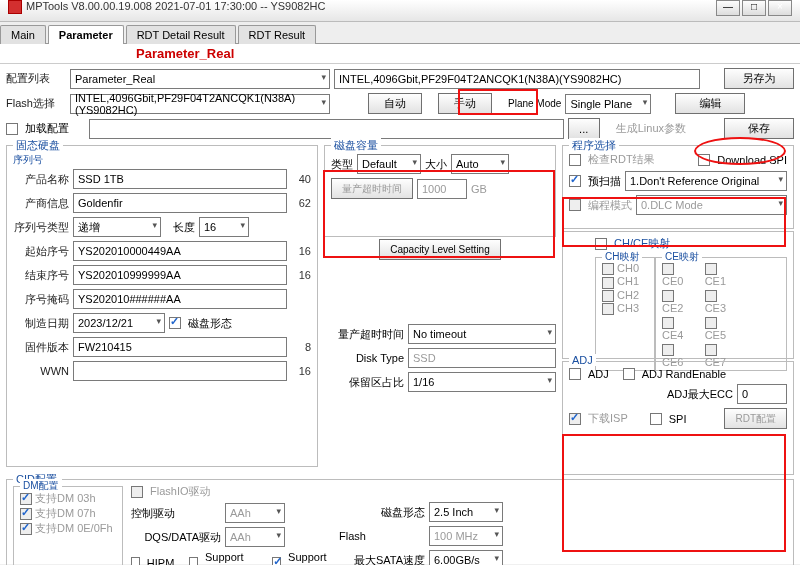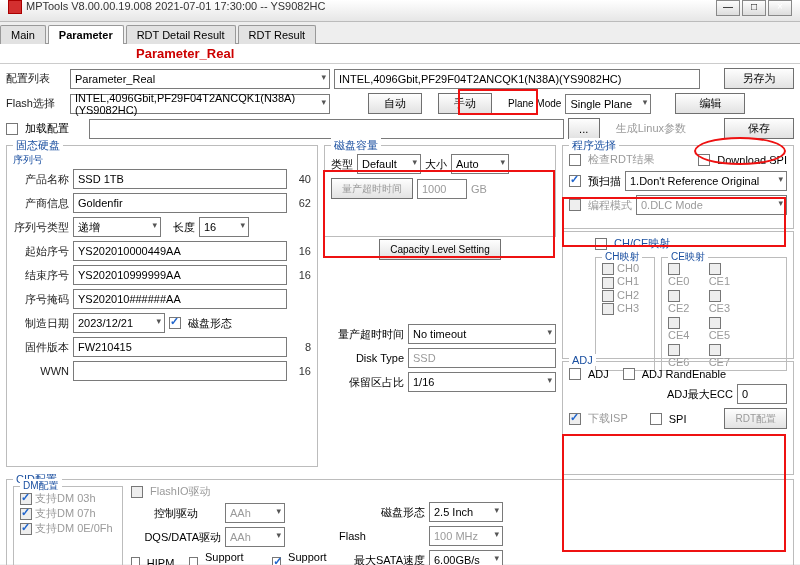--- a/index.html
+++ b/index.html
@@ -259,21 +259,21 @@
               <span>0.DLC Mode</span>
             </div>
         </div>
       </div>
 
       <div class="fieldset" style="height:128px;padding-left:32px;">
         <div class="row">
             <span class="chk"></span>
             <span class="legend" style="position:static;color:#1a4fa0">CH/CE映射</span>
           </div>
-        <div style="display:flex; gap:6px;">
+        <div style="display:flex; gap:0;">
           <div class="fieldset" style="width:60px;">
             <span class="legend small">CH映射</span>
             <div class="small disabled"><span class="chk gray"></span><span>CH0</span></div>
             <div class="small disabled"><span class="chk gray"></span><span>CH1</span></div>
             <div class="small disabled"><span class="chk gray"></span><span>CH2</span></div>
             <div class="small disabled"><span class="chk gray"></span><span>CH3</span></div>
           </div>
           <div class="fieldset" style="flex:1;">
             <span class="legend small">CE映射</span>
             <div class="grid3 small disabled">
@@ -330,21 +330,21 @@
         <div class="small disabled"><span class="chk checked gray"></span><span>支持DM 07h</span></div>
         <div class="small disabled"><span class="chk checked gray"></span><span>支持DM 0E/0Fh</span></div>
       </div>
 
       <div style="width:200px;">
         <div class="row disabled">
             <span class="chk gray"></span>
             <span>FlashIO驱动</span>
           </div>
         <div class="row">
-            <span style="width:90px;text-align:center">控制驱动</span>
+            <span style="width:90px;text-align:left">控制驱动</span>
           <div class="combo disabled" style="width:60px">
               <span>AAh</span>
             </div>
           </div>
         <div class="row">
             <span style="width:90px;text-align:right">DQS/DATA驱动</span>
           <div class="combo disabled" style="width:60px">
               <span>AAh</span>
             </div>
         </div>

